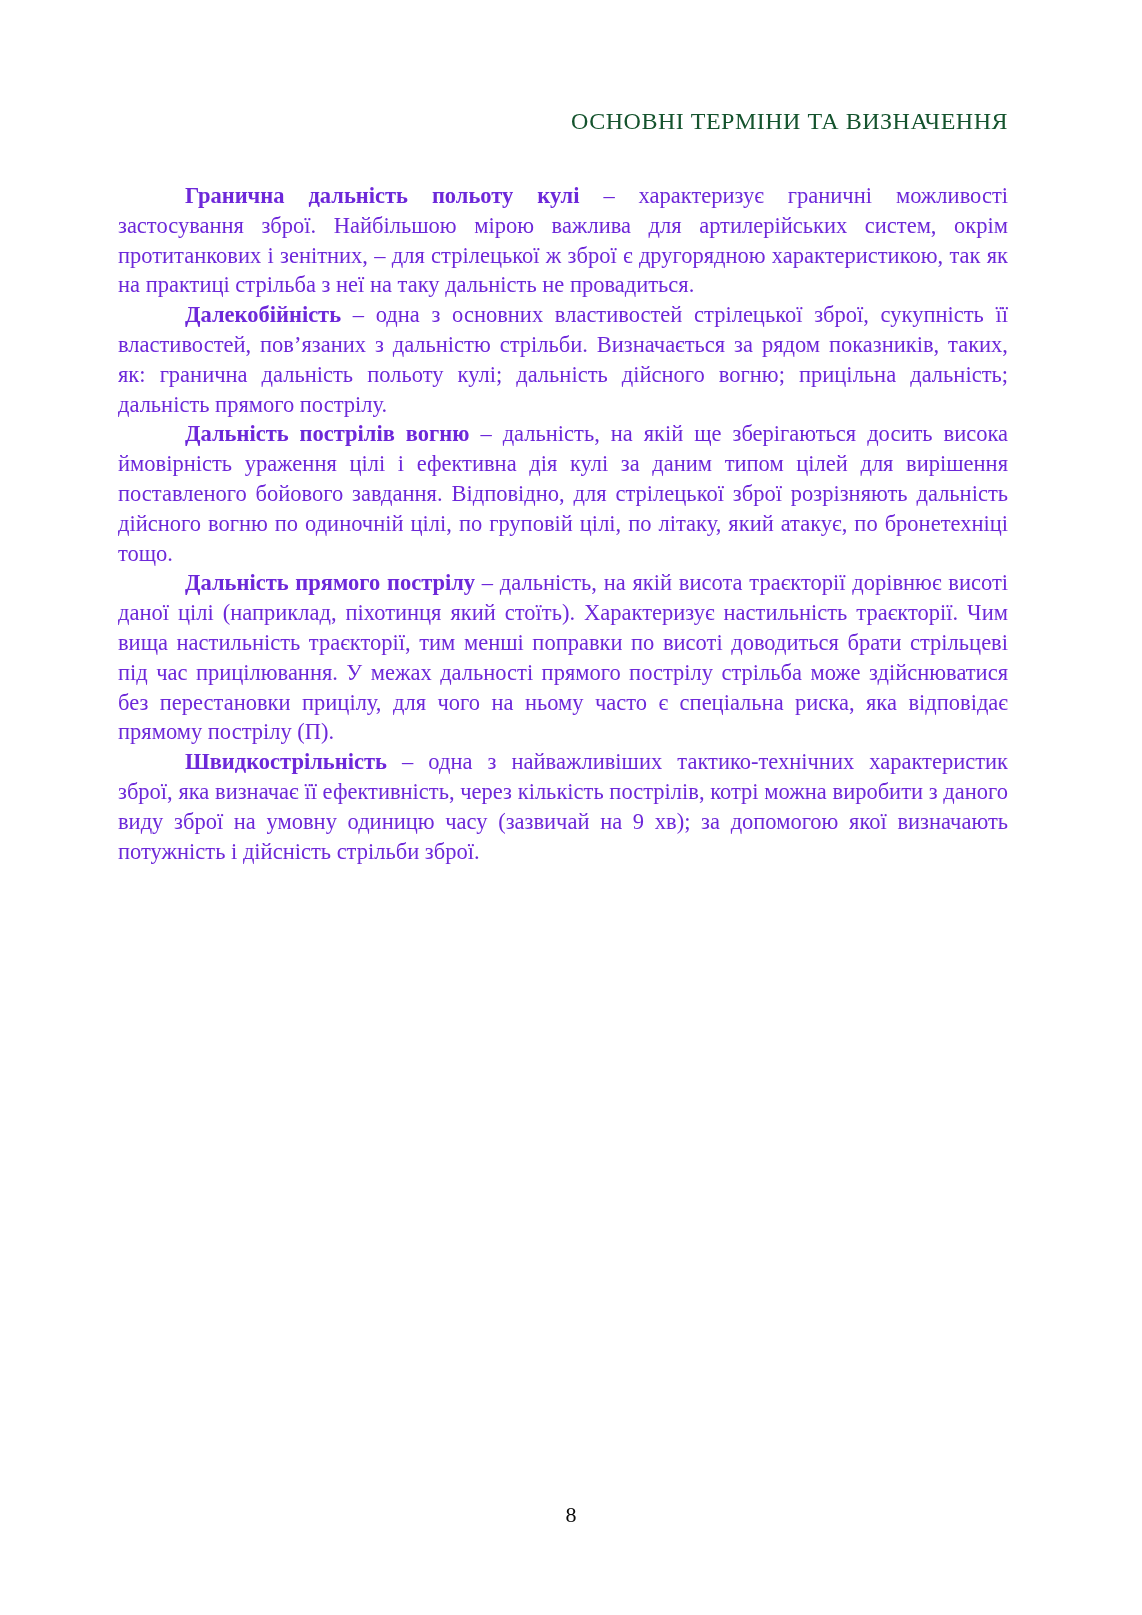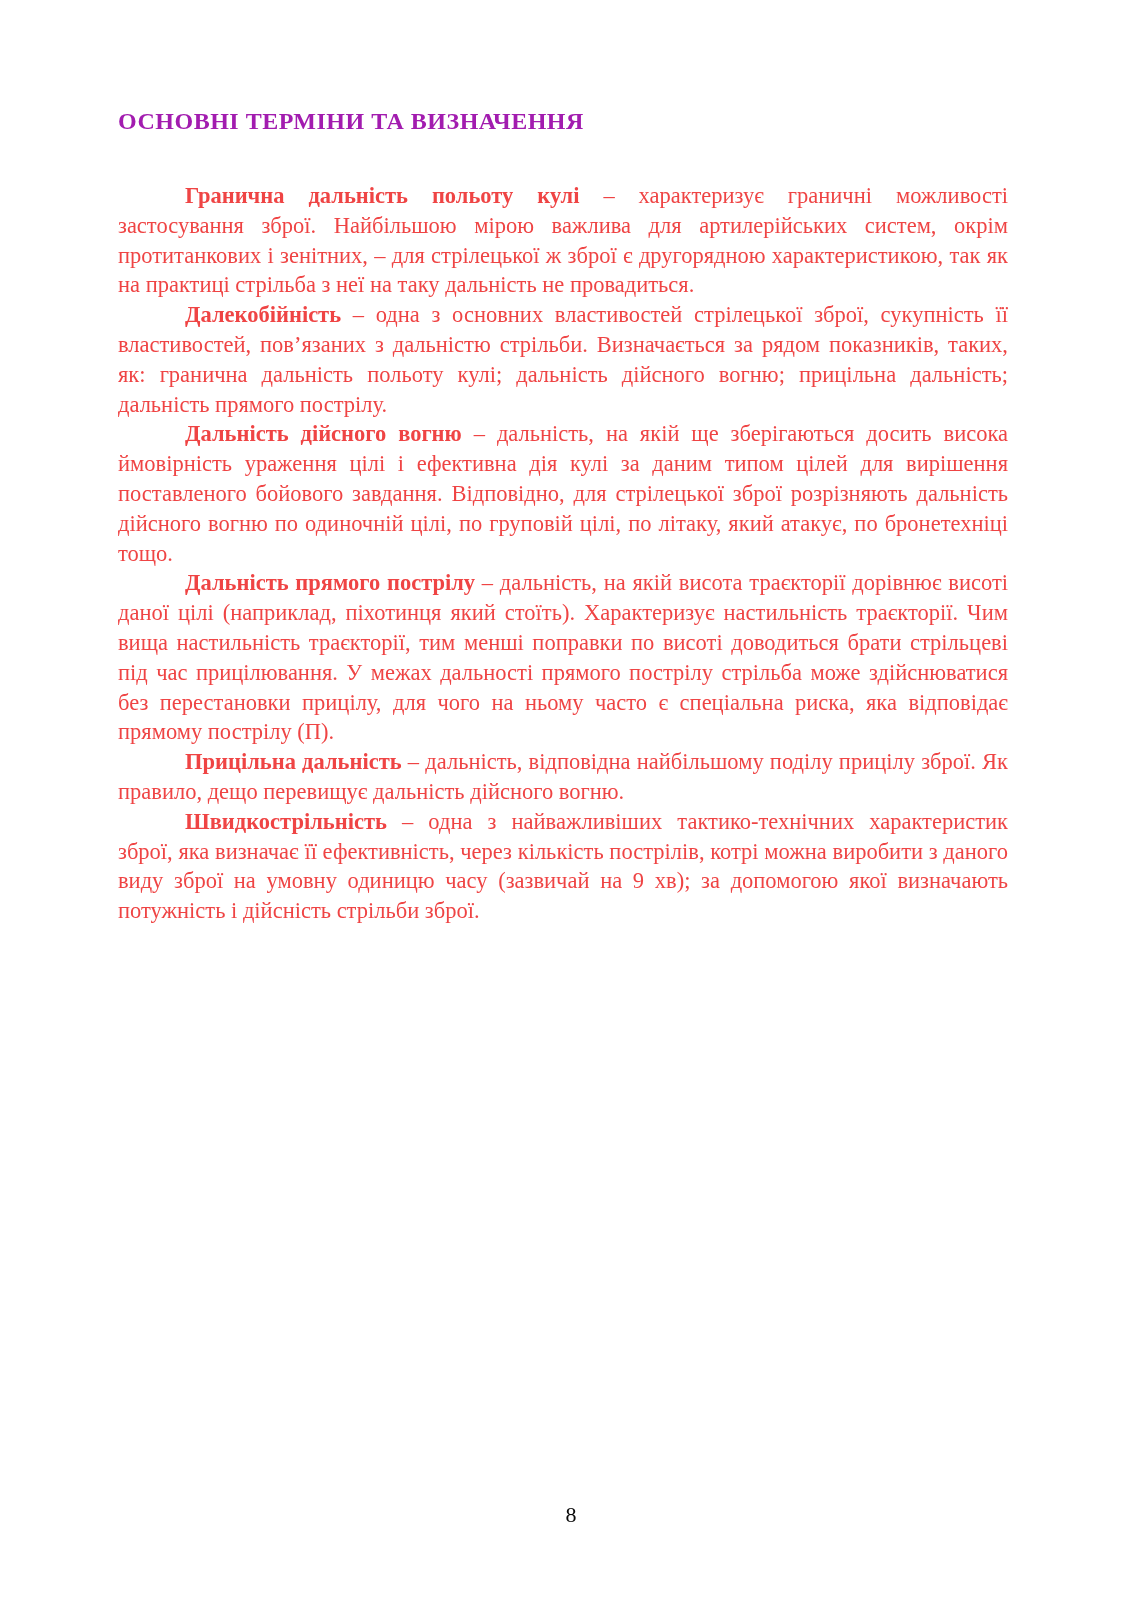--- a/index.html
+++ b/index.html
@@ -17,33 +17,33 @@
     overflow: hidden;
   }
   .content {
     position: absolute;
     left: 118px;
     top: 108px;
     width: 890px;
   }
   .doc-title {
     margin: 0 0 46px 0;
-    text-align: left;
+    text-align: right;
     font-size: 24px;
-    font-weight: bold;
+    font-weight: normal;
     letter-spacing: 0.5px;
-    color: #a21caf;
+    color: #14532d;
   }
   .para {
     margin: 0;
     font-size: 22.5px;
     line-height: 29.8px;
     text-align: justify;
     text-indent: 67px;
-    color: #ef4444;
+    color: #6d28d9;
   }
   .para b {
     font-weight: bold;
   }
   .page-number {
     position: absolute;
     left: 0;
     top: 1502px;
     width: 100%;
     text-align: center;
@@ -55,24 +55,23 @@
 <body>
 
 <div class="page">
   <div class="content">
     <h1 class="doc-title">ОСНОВНІ ТЕРМІНИ ТА ВИЗНАЧЕННЯ</h1>
 
     <p class="para"><b>Гранична дальність польоту кулі</b><span> – характеризує граничні можливості застосування зброї. Найбільшою мірою важлива для артилерійських систем, окрім протитанкових і зенітних, – для стрілецької ж зброї є другорядною характеристикою, так як на практиці стрільба з неї на таку дальність не провадиться.</span></p>
 
     <p class="para"><b>Далекобійність</b><span> – одна з основних властивостей стрілецької зброї, сукупність її властивостей, пов’язаних з дальністю стрільби. Визначається за рядом показників, таких, як: гранична дальність польоту кулі; дальність дійсного вогню; прицільна дальність; дальність прямого пострілу.</span></p>
 
-    <p class="para"><b>Дальність дійсного вогню</b><span> – дальність, на якій ще зберігаються досить висока ймовірність ураження цілі і ефективна дія кулі за даним типом цілей для вирішення поставленого бойового завдання. Відповідно, для стрілецької зброї розрізняють дальність дійсного вогню по одиночній цілі, по груповій цілі, по літаку, який атакує, по бронетехніці тощо.</span></p>
+    <p class="para"><b>Дальність пострілів вогню</b><span> – дальність, на якій ще зберігаються досить висока ймовірність ураження цілі і ефективна дія кулі за даним типом цілей для вирішення поставленого бойового завдання. Відповідно, для стрілецької зброї розрізняють дальність дійсного вогню по одиночній цілі, по груповій цілі, по літаку, який атакує, по бронетехніці тощо.</span></p>
 
     <p class="para"><b>Дальність прямого пострілу</b><span> – дальність, на якій висота траєкторії дорівнює висоті даної цілі (наприклад, піхотинця який стоїть). Характеризує настильність траєкторії. Чим вища настильність траєкторії, тим менші поправки по висоті доводиться брати стрільцеві під час прицілювання. У межах дальності прямого пострілу стрільба може здійснюватися без перестановки прицілу, для чого на ньому часто є спеціальна риска, яка відповідає прямому пострілу (П).</span></p>
 
-    <p class="para"><b>Прицільна дальність</b><span> – дальність, відповідна найбільшому поділу прицілу зброї. Як правило, дещо перевищує дальність дійсного вогню.</span></p>
 
 
     <p class="para"><b>Швидкострільність</b><span> – одна з найважливіших тактико-технічних характеристик зброї, яка визначає її ефективність, через кількість пострілів, котрі можна виробити з даного виду зброї на умовну одиницю часу (зазвичай на 9 хв); за допомогою якої визначають потужність і дійсність стрільби зброї.</span></p>
   </div>
 
   <div class="page-number">8</div>
 </div>
 
 </body></html>

